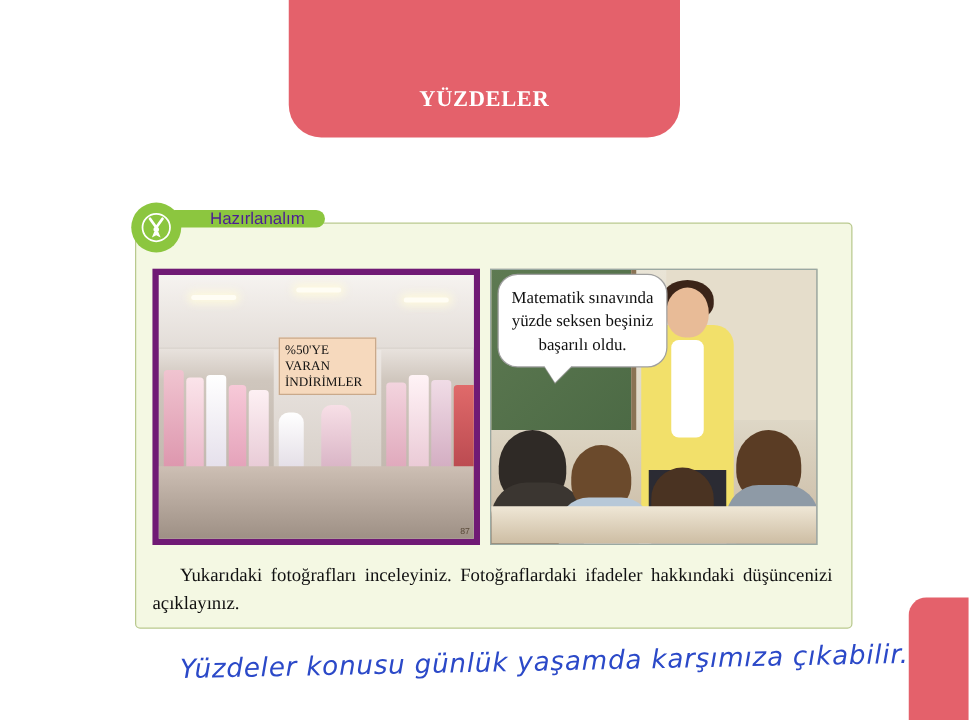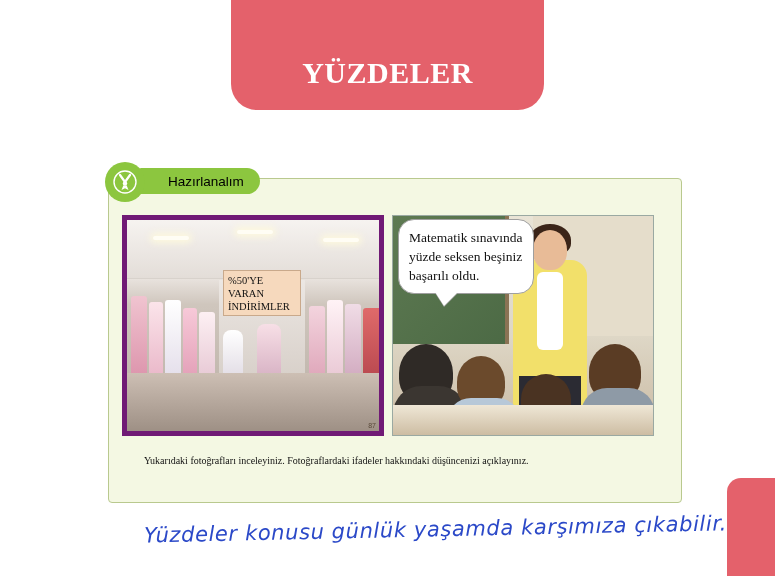--- a/index.html
+++ b/index.html
@@ -31,21 +31,21 @@
     background: #e4616b;
     border-radius: 0 0 26px 26px;
   }
   .title-banner .title-text {
     position: absolute;
     left: 0;
     right: 0;
     bottom: 20px;
     text-align: center;
     color: #ffffff;
-    font-size: 30px;
+    font-size: 18px;
     font-weight: bold;
     letter-spacing: 0.5px;
     font-family: "Liberation Serif", serif;
   }
 
   
   .side-tab {
     position: absolute;
     right: 0;
     top: 478px;
@@ -80,27 +80,27 @@
     border: 1px solid #b9c98e;
     border-radius: 4px;
     box-sizing: border-box;
   }
 
   
   .section-pill {
     position: absolute;
     left: 138px;
     top: 168px;
-    height: 26px;
+    height: 14px;
     background: #8cc63f;
     border-radius: 4px 14px 14px 4px;
     padding: 0 16px 0 30px;
     display: flex;
-    align-items: center;
-    color: #000000;
+    align-items: flex-end;
+    color: #4c1d95;
     font-size: 13.5px;
     font-family: "Liberation Sans", sans-serif;
   }
   .section-badge {
     position: absolute;
     left: 105px;
     top: 162px;
     width: 40px;
     height: 40px;
     border-radius: 50%;
@@ -224,21 +224,21 @@
     position: absolute;
     left: 398px;
     top: 219px;
     width: 136px;
     background: #ffffff;
     border: 1px solid #9f9f9f;
     border-radius: 16px;
     padding: 8px 10px;
     font-size: 13.5px;
     line-height: 19px;
-    text-align: left;
+    text-align: center;
     color: #111;
     font-family: "Liberation Serif", serif;
     box-sizing: border-box;
   }
   .speech-bubble::after {
     content: "";
     position: absolute;
     left: 36px;
     bottom: -13px;
     width: 0; height: 0;
@@ -247,21 +247,21 @@
     border-top: 14px solid #ffffff;
     filter: drop-shadow(0 1px 0 #9f9f9f);
   }
 
   
   .paragraph {
     position: absolute;
     left: 122px;
     top: 450px;
     width: 544px;
-    font-size: 10px;
+    font-size: 15px;
     line-height: 22px;
     color: #111;
     text-align: justify;
     text-indent: 22px;
     font-family: "Liberation Serif", serif;
   }
 
   
   .handwriting {
     position: absolute;

